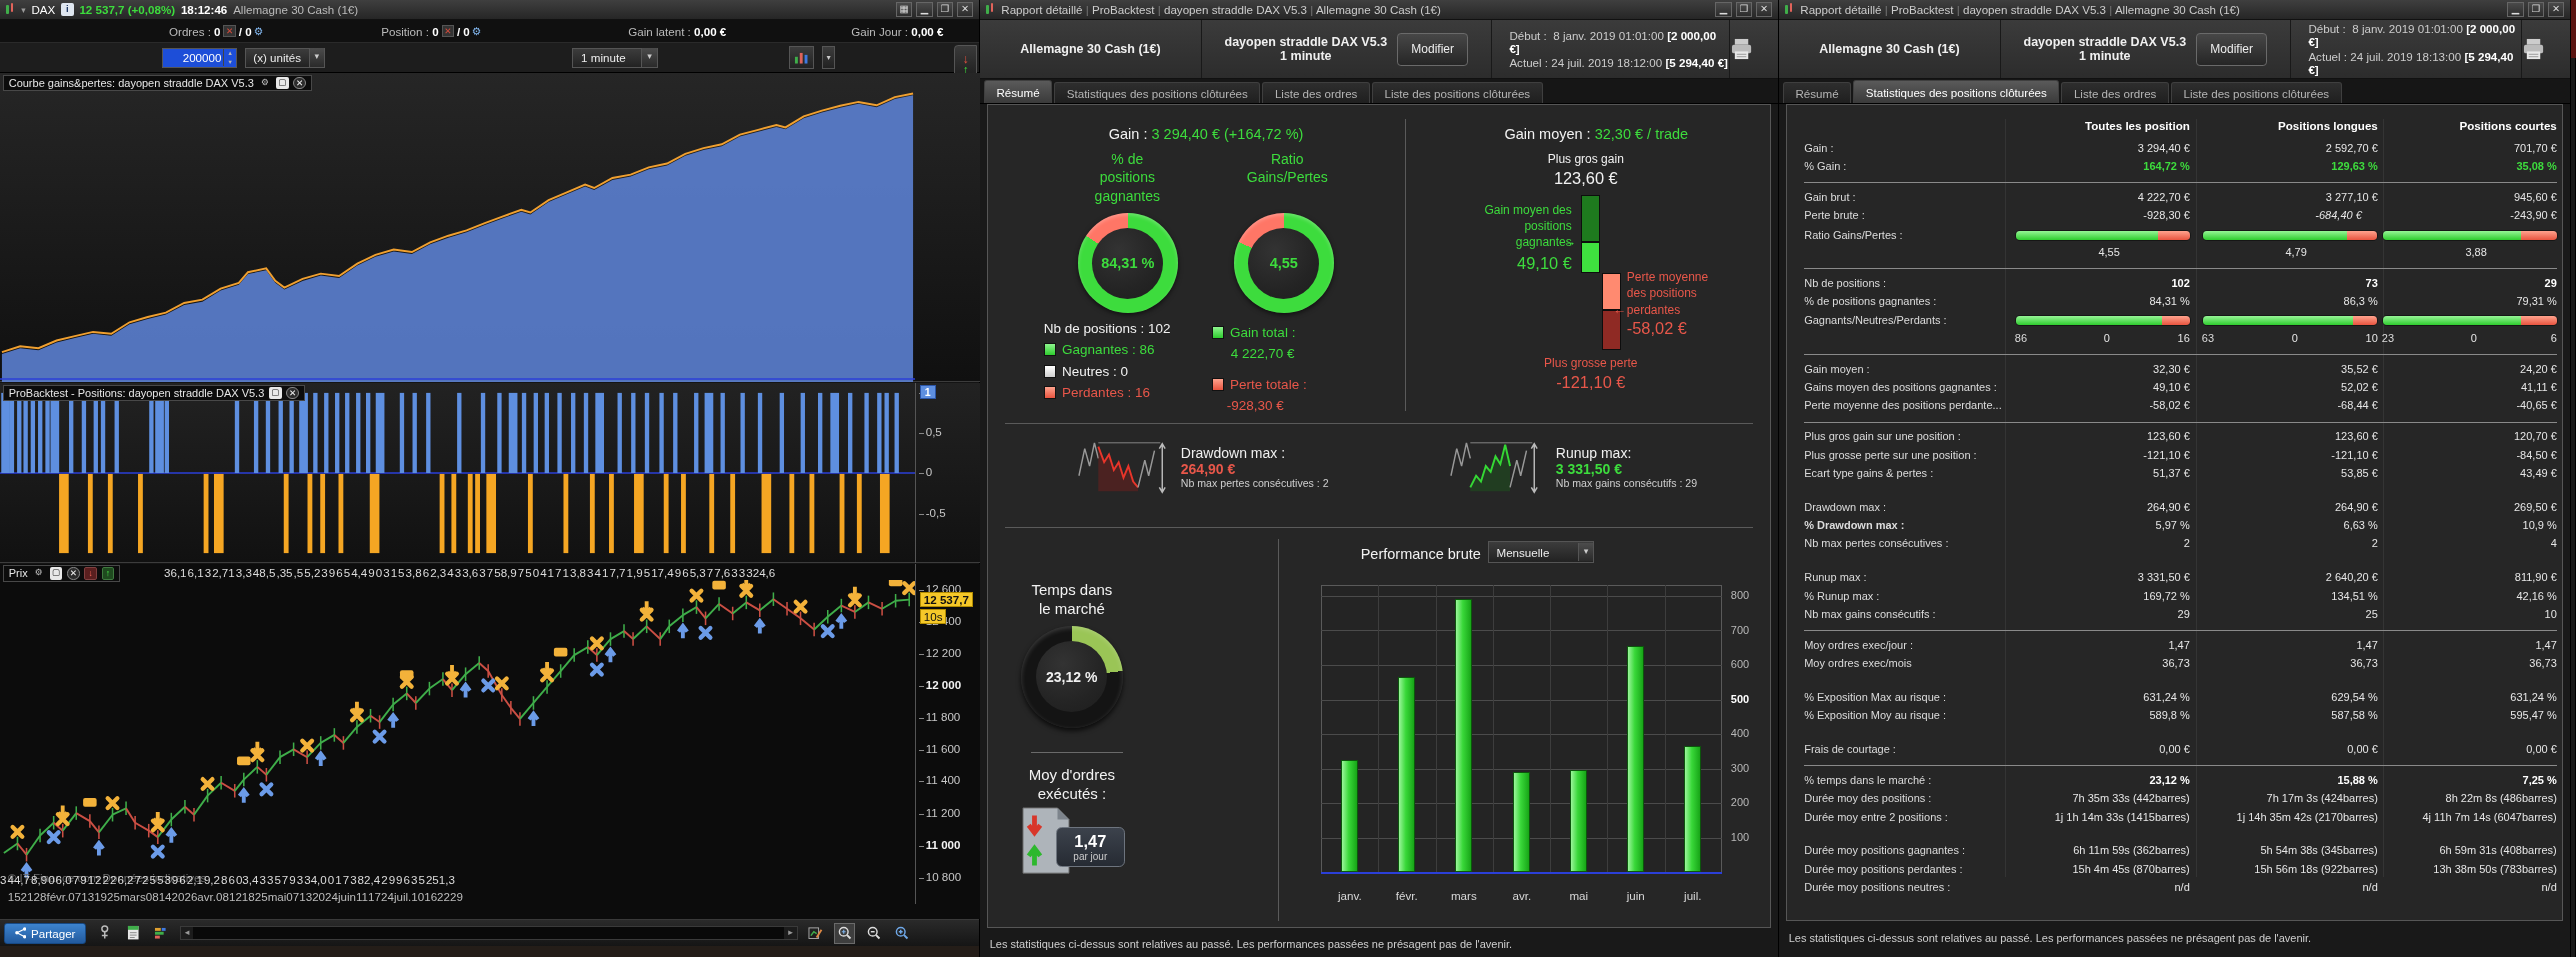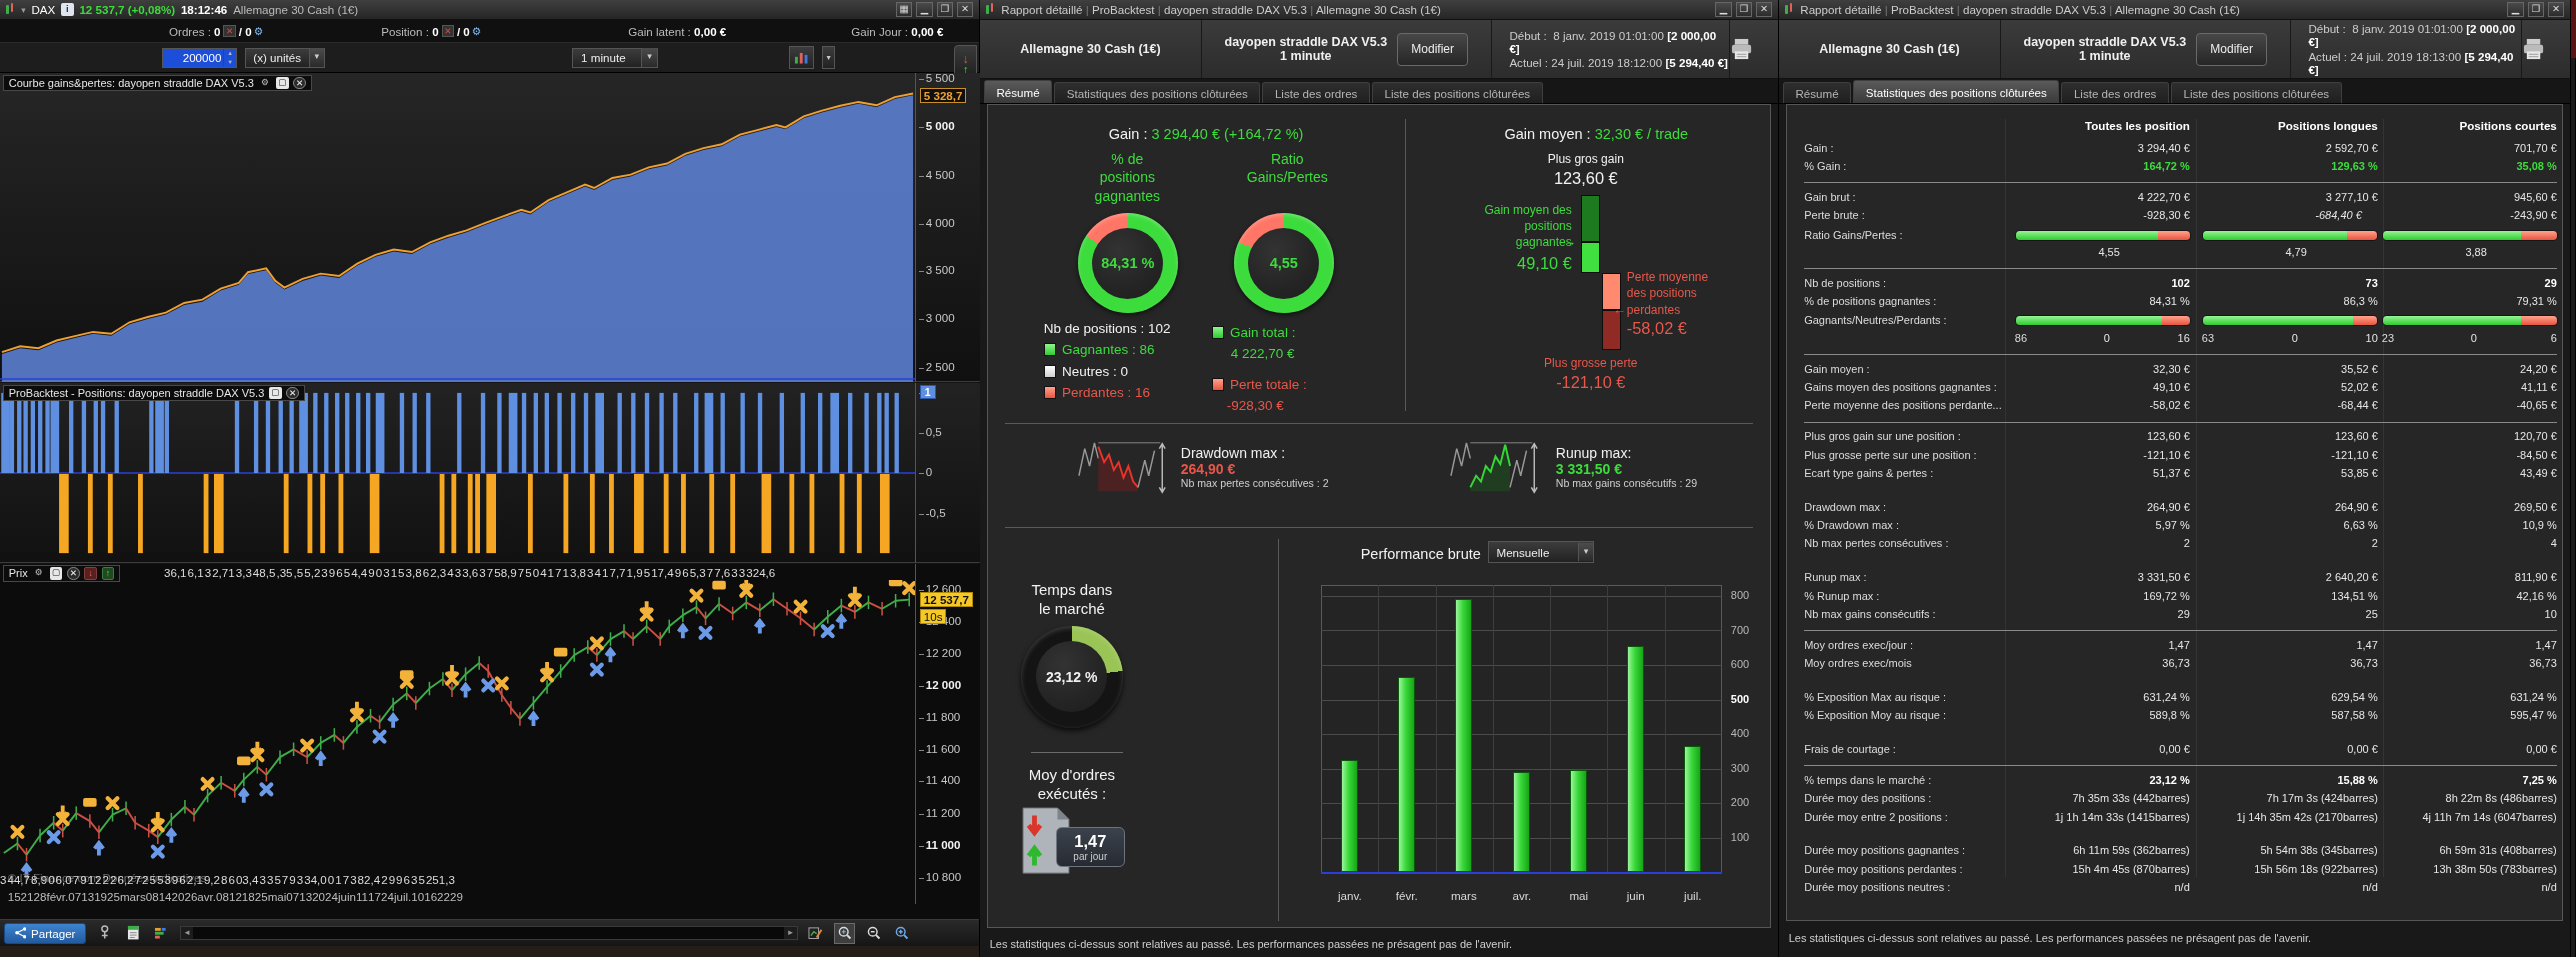--- a/index.html
+++ b/index.html
@@ -222,30 +222,20 @@
         <span>Courbe gains&amp;pertes: dayopen straddle DAX V5.3</span>
         <span class="ptool">⚙</span>
         <span class="ptool box">▢</span>
         <span class="ptool circ">✕</span>
       </div>
       <svg id="equity-svg" width="915" height="309" style="position:absolute;left:0;top:0;" viewBox="0 0 948 320">
           <path d="M2,320 L2.0,291.1 L20.9,285.1 L39.8,287.1 L58.6,279.1 L77.5,274.6 L96.4,270.2 L115.3,272.1 L134.2,260.2 L153.0,254.7 L171.9,250.2 L190.8,240.2 L209.7,236.8 L228.6,225.3 L247.4,219.3 L256.9,208.3 L275.8,204.4 L285.2,217.3 L294.6,224.3 L313.5,215.3 L332.4,209.8 L351.3,212.3 L370.2,199.4 L389.0,190.4 L407.9,184.9 L426.8,187.4 L445.7,177.4 L464.6,170.5 L483.4,165.0 L502.3,157.5 L521.2,150.5 L540.1,143.6 L549.5,146.5 L568.4,133.6 L587.3,125.6 L606.2,117.6 L615.6,121.1 L634.5,110.7 L653.4,107.2 L672.2,99.7 L691.1,95.7 L710.0,85.7 L728.9,79.8 L747.8,75.8 L766.6,65.8 L785.5,60.8 L804.4,55.8 L813.8,58.3 L832.7,46.9 L851.6,40.9 L870.5,35.9 L889.4,31.9 L908.2,35.4 L927.1,26.9 L946.0,23.1 L946,320 Z" fill="#5b7fd0" fill-opacity="0.9"></path>
           <path d="M2.0,289.1 L20.9,283.1 L39.8,285.1 L58.6,277.1 L77.5,272.6 L96.4,268.2 L115.3,270.1 L134.2,258.2 L153.0,252.7 L171.9,248.2 L190.8,238.2 L209.7,234.8 L228.6,223.3 L247.4,217.3 L256.9,206.3 L275.8,202.4 L285.2,215.3 L294.6,222.3 L313.5,213.3 L332.4,207.8 L351.3,210.3 L370.2,197.4 L389.0,188.4 L407.9,182.9 L426.8,185.4 L445.7,175.4 L464.6,168.5 L483.4,163.0 L502.3,155.5 L521.2,148.5 L540.1,141.6 L549.5,144.5 L568.4,131.6 L587.3,123.6 L606.2,115.6 L615.6,119.1 L634.5,108.7 L653.4,105.2 L672.2,97.7 L691.1,93.7 L710.0,83.7 L728.9,77.8 L747.8,73.8 L766.6,63.8 L785.5,58.8 L804.4,53.8 L813.8,56.3 L832.7,44.9 L851.6,38.9 L870.5,33.9 L889.4,29.9 L908.2,33.4 L927.1,24.9 L946.0,21.1 " fill="none" stroke="#f0a030" stroke-width="2"></path>
           <line x1="0" y1="317" x2="948" y2="317" stroke="#2b3fd8" stroke-width="1.6"></line>
         </svg>
-      <div id="equity-axis" class="abs" style="left:915px;top:0;width:65px;height:309px;border-left:1px solid #555;">
-          <div class="axis-tick" style="left:9.7px;top:-1.9px;">5 500</div>
-          <div class="axis-tick bold" style="left:9.7px;top:46px;">5 000</div>
-          <div class="axis-tick" style="left:9.7px;top:95px;">4 500</div>
-          <div class="axis-tick" style="left:9.7px;top:143px;">4 000</div>
-          <div class="axis-tick" style="left:9.7px;top:190px;">3 500</div>
-          <div class="axis-tick" style="left:9.7px;top:238px;">3 000</div>
-          <div class="axis-tick" style="left:9.7px;top:287px;">2 500</div>
-          <div class="chip-orange" style="left:3.9px;top:14.5px;">5 328,7</div>
-        </div>
     </div>
 
     <div class="abs" id="pos-pane" style="left:0;top:383px;width:980px;height:180px;background:linear-gradient(#222,#111);border-bottom:1px solid #3c3c3c;">
       <div class="pane-title" style="left:2.9px;top:1.9px;">
         <span>ProBacktest - Positions: dayopen straddle DAX V5.3</span>
         <span class="ptool box">▢</span>
         <span class="ptool circ">✕</span>
       </div>
       <svg id="positions-svg" width="915" height="180" style="position:absolute;left:0;top:0;" viewBox="0 0 948 186">
           <line x1="0" y1="93" x2="948" y2="93" stroke="#2b3fd8" stroke-width="1.6"></line>
@@ -1088,21 +1078,21 @@
         <div class="tbl-val" style="left:591px;top:344px;">-121,10 €</div>
         <div class="tbl-val" style="left:770px;top:344px;">-84,50 €</div>
         <div class="tbl-lbl" style="top:362px;">Ecart type gains &amp; pertes :</div>
         <div class="tbl-val" style="left:403px;top:362px;">51,37 €</div>
         <div class="tbl-val" style="left:591px;top:362px;">53,85 €</div>
         <div class="tbl-val" style="left:770px;top:362px;">43,49 €</div>
         <div class="tbl-lbl" style="top:396px;">Drawdown max :</div>
         <div class="tbl-val" style="left:403px;top:396px;">264,90 €</div>
         <div class="tbl-val" style="left:591px;top:396px;">264,90 €</div>
         <div class="tbl-val" style="left:770px;top:396px;">269,50 €</div>
-        <div class="tbl-lbl" style="top:414px;">% Drawdown max :</div>
+        <div class="tbl-lbl" style="top:414px;font-weight:bold;">% Drawdown max :</div>
         <div class="tbl-val" style="left:403px;top:414px;">5,97 %</div>
         <div class="tbl-val" style="left:591px;top:414px;">6,63 %</div>
         <div class="tbl-val" style="left:770px;top:414px;">10,9 %</div>
         <div class="tbl-lbl" style="top:432px;">Nb max pertes consécutives :</div>
         <div class="tbl-val" style="left:403px;top:432px;">2</div>
         <div class="tbl-val" style="left:591px;top:432px;">2</div>
         <div class="tbl-val" style="left:770px;top:432px;">4</div>
         <div class="tbl-lbl" style="top:466px;">Runup max :</div>
         <div class="tbl-val" style="left:403px;top:466px;">3 331,50 €</div>
         <div class="tbl-val" style="left:591px;top:466px;">2 640,20 €</div>

